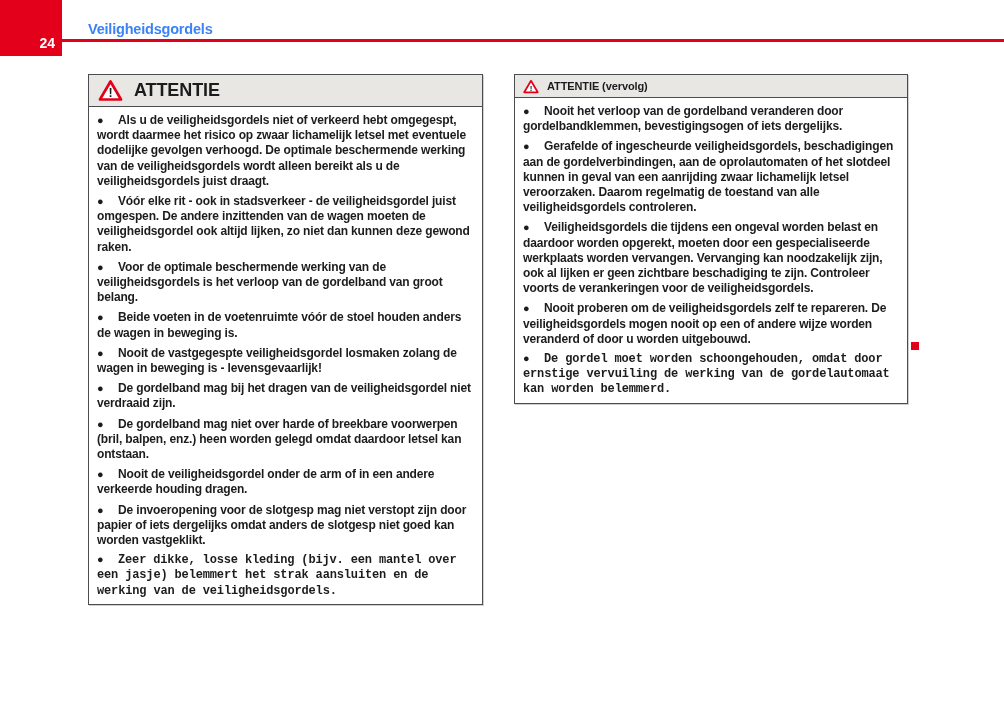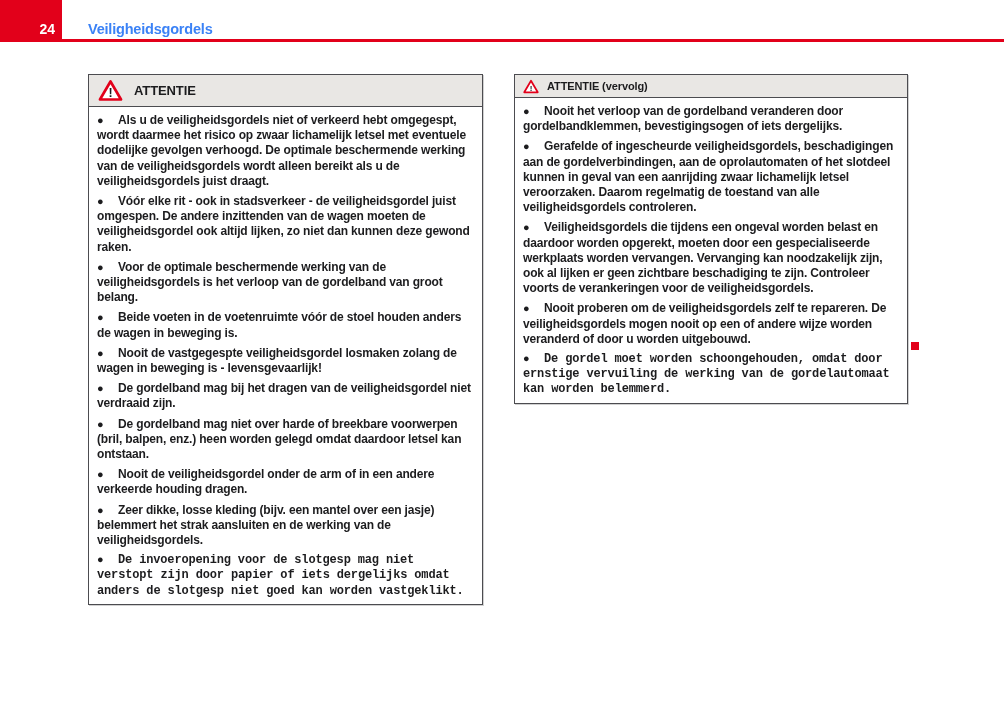--- a/index.html
+++ b/index.html
@@ -13,21 +13,21 @@
   .page { position: relative; width: 1004px; height: 709px; background: #fff; }
 
   
   .top-rule {
     position: absolute; left: 0; top: 39px;
     width: 1004px; height: 3px;
     background: #e2001a;
   }
   .page-num-block {
     position: absolute; left: 0; top: 0;
-    width: 62px; height: 42px;
+    width: 62px; height: 56px;
     background: #e2001a;
     display: flex; align-items: flex-end; justify-content: flex-end;
     padding: 16px 7px 6px 0;
   }
   .page-num {
     color: #ffffff; font-size: 14px; font-weight: 700;
     line-height: 1;
   }
   .page-title {
     position: absolute; left: 88px; top: 21px;
@@ -49,21 +49,21 @@
     background: #e9e7e4;
     border-bottom: 1.5px solid #4c4c50;
     display: flex; align-items: center;
   }
   .warnbox-left  .warn-header { padding: 5px 10px 5px 9px; gap: 11px; height: 32px; }
   .warnbox-right .warn-header { padding: 3px 8px 3px 8px;  gap: 8px;  height: 23px; }
 
   .warn-title {
     font-weight: 700; color: #1c1c1e; letter-spacing: -0.1px;
   }
-  .warnbox-left  .warn-title { font-size: 13px; }
+  .warnbox-left  .warn-title { font-size: 18px; }
   .warnbox-right .warn-title { font-size: 11px; }
 
   .tri-icon { display: block; flex: 0 0 auto; }
   .warnbox-left  .tri-icon { width: 25px; height: 23px; }
   .warnbox-right .tri-icon { width: 16px; height: 15px; }
 
   .warn-body { padding: 6px 8px 5px 8px; }
   .warn-body p {
     font-size: 12px; font-weight: 700; color: #1c1c1e;
     line-height: 15.2px; letter-spacing: -0.15px;
@@ -115,23 +115,23 @@
 
         <p><span class="dot">●</span><span>Nooit de vastgegespte veiligheidsgordel losmaken zolang de wagen in beweging is - levensgevaarlijk!</span></p>
 
         <p><span class="dot">●</span><span>De gordelband mag bij het dragen van de veiligheidsgordel niet verdraaid zijn.</span></p>
 
         <p><span class="dot">●</span><span>De gordelband mag niet over harde of breekbare voorwerpen (bril, balpen, enz.) heen worden gelegd omdat daardoor letsel kan ontstaan.</span></p>
 
 
         <p><span class="dot">●</span><span>Nooit de veiligheidsgordel onder de arm of in een andere verkeerde houding dragen.</span></p>
 
+        <p><span class="dot">●</span><span>De invoeropening voor de slotgesp mag niet verstopt zijn door papier of iets dergelijks omdat anders de slotgesp niet goed kan worden vastgeklikt.</span></p>
+
         <p><span class="dot">●</span><span>Zeer dikke, losse kleding (bijv. een mantel over een jasje) belemmert het strak aansluiten en de werking van de veiligheidsgordels.</span></p>
-
-        <p><span class="dot">●</span><span>De invoeropening voor de slotgesp mag niet verstopt zijn door papier of iets dergelijks omdat anders de slotgesp niet goed kan worden vastgeklikt.</span></p>
       </div>
   </div>
 
   <div class="warnbox warnbox-right">
     <div class="warn-header">
       <svg class="tri-icon" viewBox="0 0 26 24" xmlns="http://www.w3.org/2000/svg">
         <path d="M13 2.6 L24 21.4 L2 21.4 Z" fill="#ffffff" stroke="#e2001a" stroke-width="2.8" stroke-linejoin="round"></path>
         <text x="13" y="19" text-anchor="middle" font-size="13" font-weight="bold" fill="#1c1c1e" font-family="Liberation Sans, sans-serif">!</text>
       </svg>
       <span class="warn-title">ATTENTIE (vervolg)</span>

